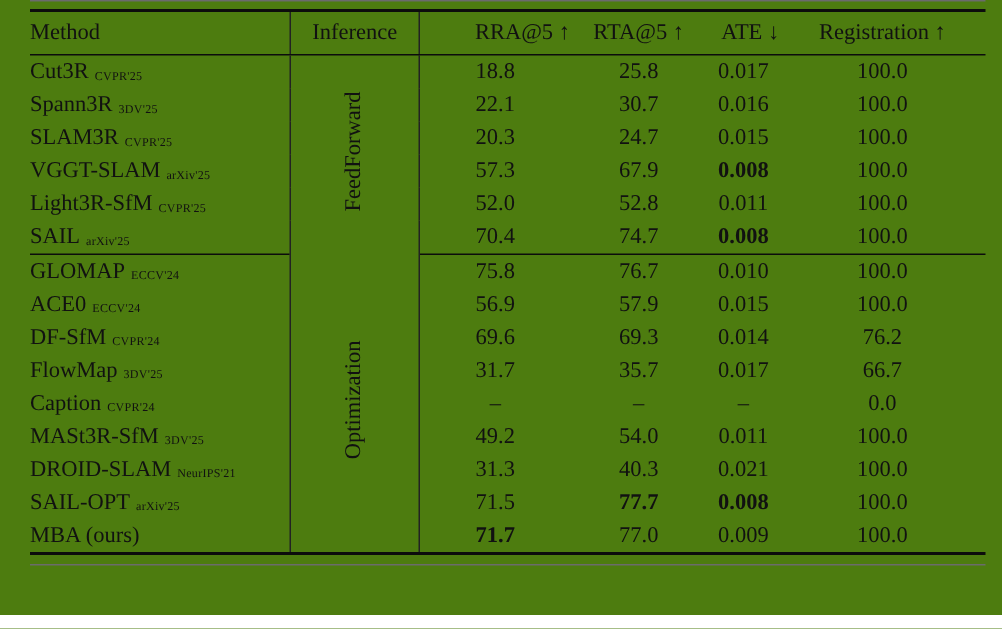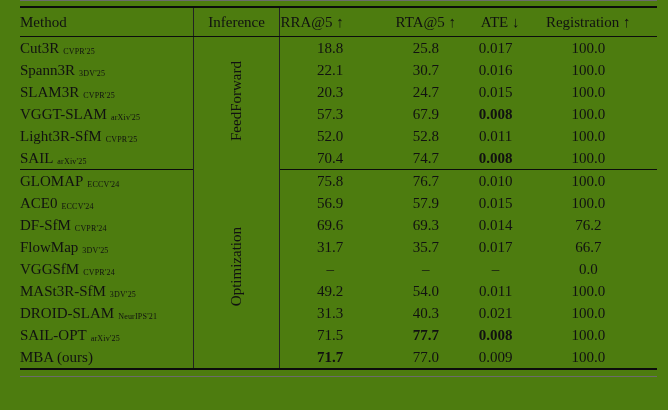--- a/index.html
+++ b/index.html
@@ -29,21 +29,21 @@
     padding:0;
   }
   table.results td{
     height:22px;
     padding:0;
     vertical-align:middle;
     white-space:nowrap;
   }
   th.h-method{text-align:left;padding-left:9px;width:173px;}
   th.h-inf{width:86px;text-align:center;}
-  th.h-rra{width:100px;text-align:left;}
+  th.h-rra{width:100px;text-align:right;}
   th.h-rta{width:92px;}
   th.h-ate{width:48px;text-align:right;}
   th.h-reg{width:138px;text-align:center;font-family:Liberation Serif, serif;}
   td.method{text-align:left;padding-left:9px;}
   td.num{text-align:center;}
   .vsep{border-left:1px solid #222;border-right:1px solid #222;text-align:center;}
   tr.gend td{border-bottom:1.5px solid #0c0c0c;margin-left:17px;}
   .venue{
     font-size:8px;
     margin-left:4px;
@@ -150,21 +150,21 @@
         <td class="num">76.2</td>
       </tr>
       <tr>
         <td class="method"><span>FlowMap</span><span class="venue">3DV'25</span></td>
         <td class="num">31.7</td>
         <td class="num">35.7</td>
         <td class="num">0.017</td>
         <td class="num">66.7</td>
       </tr>
       <tr>
-        <td class="method"><span>VGGSfM</span><span class="venue">CVPR'24</span></td>
+        <td class="method"><span>Caption</span><span class="venue">CVPR'24</span></td>
         <td class="num">–</td>
         <td class="num">–</td>
         <td class="num">–</td>
         <td class="num">0.0</td>
       </tr>
       <tr>
         <td class="method"><span>MASt3R-SfM</span><span class="venue">3DV'25</span></td>
         <td class="num">49.2</td>
         <td class="num">54.0</td>
         <td class="num">0.011</td>

